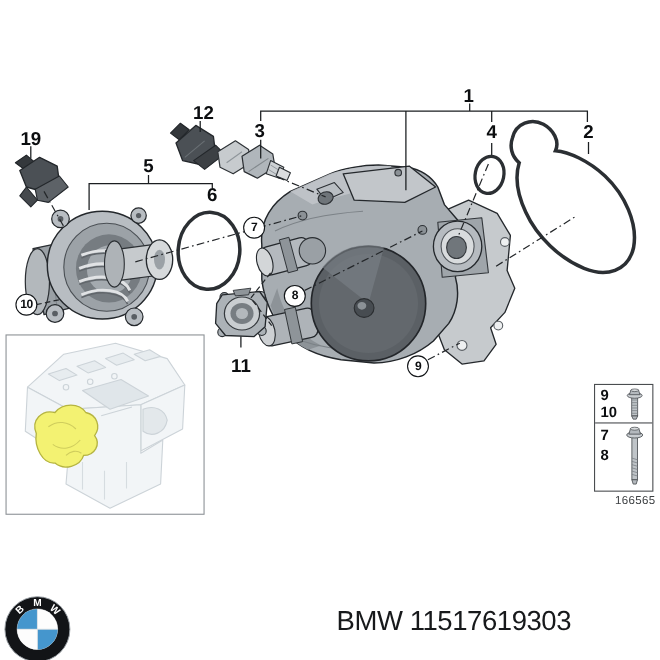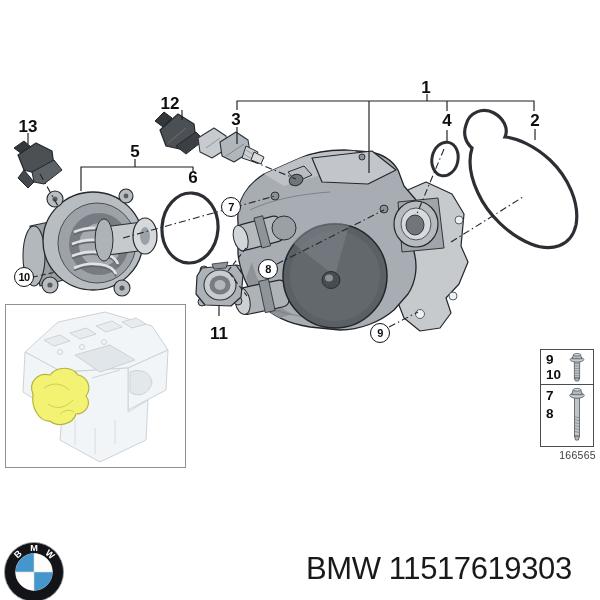--- a/index.html
+++ b/index.html
@@ -32,21 +32,21 @@
   .legend-label{font-weight:bold;font-size:13.5px;color:#0c0e10;line-height:15px;}
   .legend-row.r2 .legend-label{line-height:18px;}
   .legend-row svg{display:block;}
   .drawing-number{
     position:absolute;left:538px;top:449px;width:58px;text-align:right;
     font-size:10.5px;color:#3c3f42;letter-spacing:0.3px;z-index:4;
   }
   
   .footer-text{
     position:absolute;left:306px;top:551px;
-    font-size:31px;color:#17191b;letter-spacing:-0.4px;white-space:nowrap;z-index:5;
+    font-size:25px;color:#17191b;letter-spacing:-0.4px;white-space:nowrap;z-index:5;
   }
   .brand-logo{position:absolute;left:3px;top:541px;z-index:5;}
 </style>
 </head>
 <body>
 
 <div class="stage">
 
 <svg class="diagram" width="600" height="600" viewBox="0 0 600 600">
 
@@ -221,22 +221,22 @@
       <div class="callout" style="left: 535px; top: 120px;">2</div>
       <div class="callout" style="left: 236px; top: 119px;">3</div>
       <div class="callout" style="left: 447px; top: 120px;">4</div>
       <div class="callout" style="left: 135px; top: 151px;">5</div>
       <div class="callout" style="left: 193px; top: 177px;">6</div>
       <div class="callout circled" style="left: 231px; top: 207px;">7</div>
       <div class="callout circled" style="left: 268px; top: 269px;">8</div>
       <div class="callout circled" style="left: 380px; top: 333px;">9</div>
       <div class="callout circled" style="left: 24px; top: 277px;">10</div>
       <div class="callout" style="left: 219px; top: 333px;">11</div>
-      <div class="callout" style="left: 170px; top: 103px;">12</div>
-      <div class="callout" style="left: 28px; top: 126px;">13</div>
+      <div class="callout" style="left: 185px; top: 103px;">12</div>
+      <div class="callout" style="left: 28px; top: 126px;">19</div>
     </div>
 
 <div class="legend">
   <div class="legend-row r1">
     <div class="legend-labels">
       <div class="legend-label">9</div>
       <div class="legend-label">10</div>
     </div>
     <svg width="18" height="29" viewBox="0 0 18 30">
       <rect x="6.2" y="8" width="5.6" height="18" fill="#bfc4c8" stroke="#4e5256" stroke-width="0.8"></rect>

